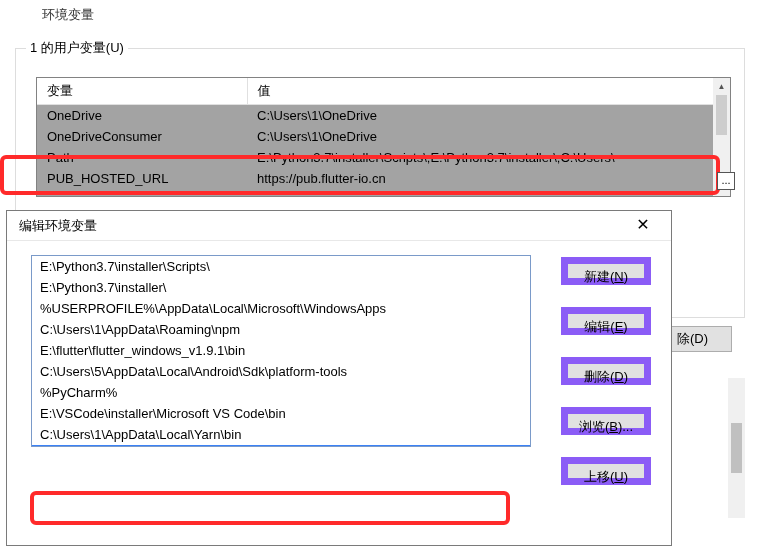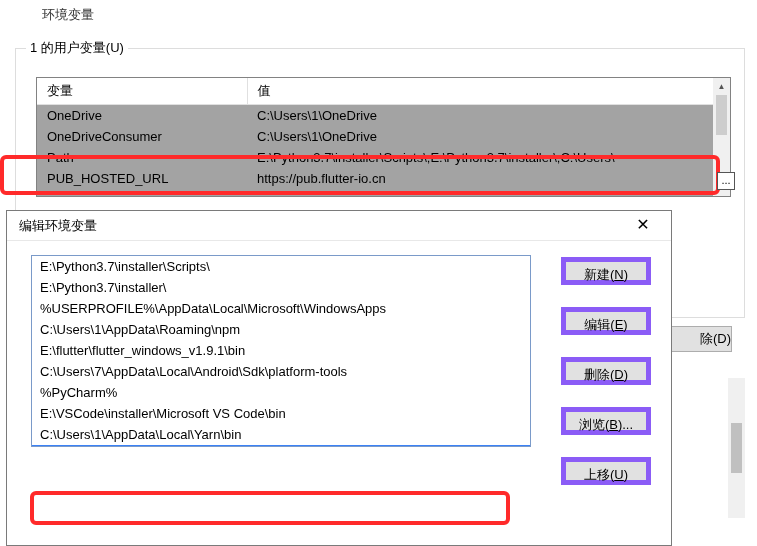--- a/index.html
+++ b/index.html
@@ -126,21 +126,21 @@
   .bg-button {
     position: absolute;
     width: 80px;
     height: 26px;
     background: #e1e1e1;
     border: 1px solid #adadad;
     font-size: 13px;
     text-align: center;
     line-height: 24px;
   }
-  .bg-btn-delete { left: 653px; top: 326px; width: 79px; text-align: right; }
+  .bg-btn-delete { left: 653px; top: 326px; width: 79px; }
 
   .bg-scroll {
     position: absolute;
     right: 12px;
     top: 378px;
     width: 17px;
     height: 140px;
     background: #f0f0f0;
   }
   .bg-scroll .thumb {
@@ -207,21 +207,21 @@
     top: 46px;
     width: 90px;
     display: flex;
     flex-direction: column;
     gap: 22px;
   }
   .dlg-btn {
     width: 90px;
     height: 28px;
     background: #e1e1e1;
-    border: 5px solid #8b5cf6;
+    border: 7px solid #8b5cf6;
     font-size: 13px;
     text-align: center;
     line-height: 26px;
     cursor: pointer;
   }
   .dlg-btn .u { text-decoration: underline; }
 </style>
 </head>
 <body>
 
@@ -281,21 +281,21 @@
       <span>编辑环境变量</span>
       <span class="close">✕</span>
     </div>
 
     <div class="path-list">
       <div class="item">E:\Python3.7\installer\Scripts\</div>
       <div class="item">E:\Python3.7\installer\</div>
       <div class="item">%USERPROFILE%\AppData\Local\Microsoft\WindowsApps</div>
       <div class="item">C:\Users\1\AppData\Roaming\npm</div>
       <div class="item">E:\flutter\flutter_windows_v1.9.1\bin</div>
-      <div class="item">C:\Users\7\AppData\Local\Android\Sdk\platform-tools</div>
+      <div class="item">C:\Users\5\AppData\Local\Android\Sdk\platform-tools</div>
       <div class="item">%PyCharm%</div>
       <div class="item">E:\VSCode\installer\Microsoft VS Code\bin</div>
       <div class="item">C:\Users\1\AppData\Local\Yarn\bin</div>
       <div class="item selected">E:\Sqlite</div>
     </div>
 
     <div class="dlg-btn-col">
       <div class="dlg-btn"><span>新建(</span><span class="u">N</span><span>)</span></div>
       <div class="dlg-btn"><span>编辑(</span><span class="u">E</span><span>)</span></div>
       <div class="dlg-btn"><span>删除(</span><span class="u">D</span><span>)</span></div>

